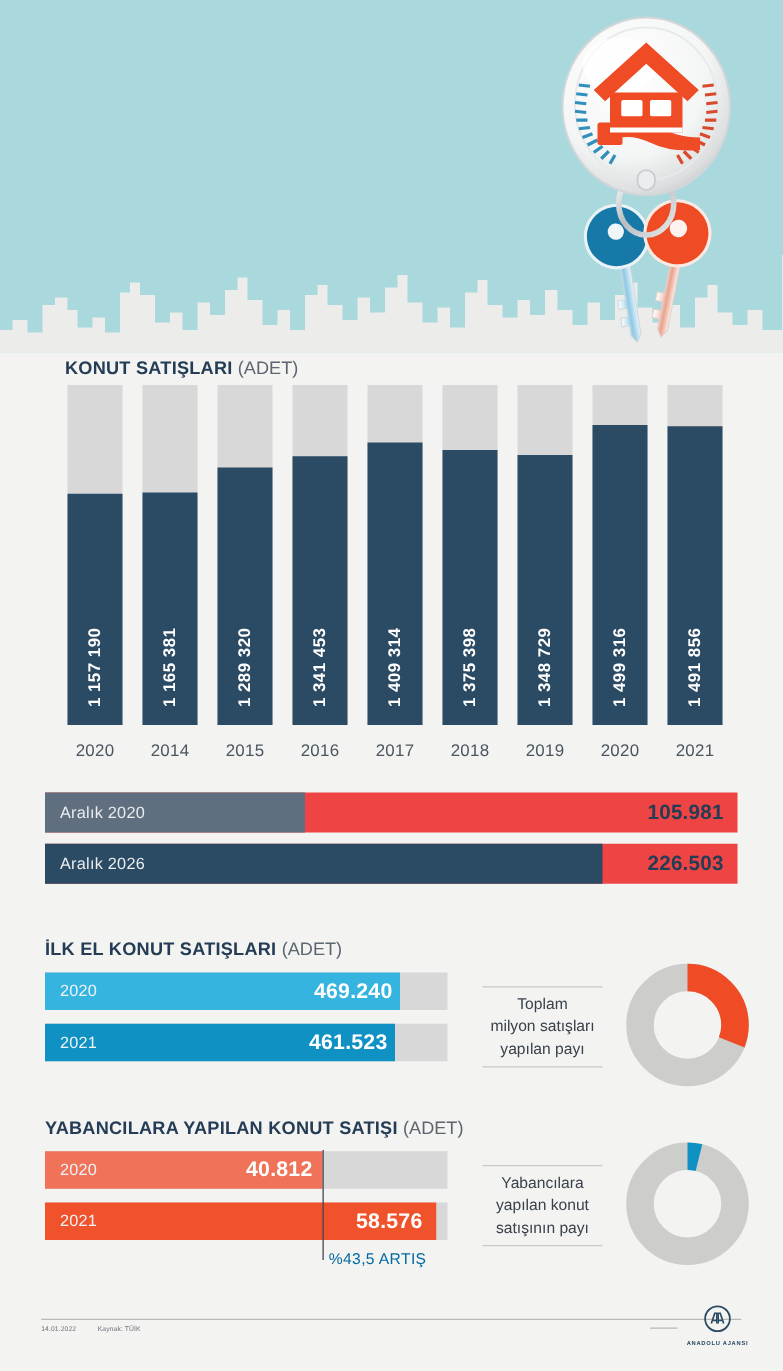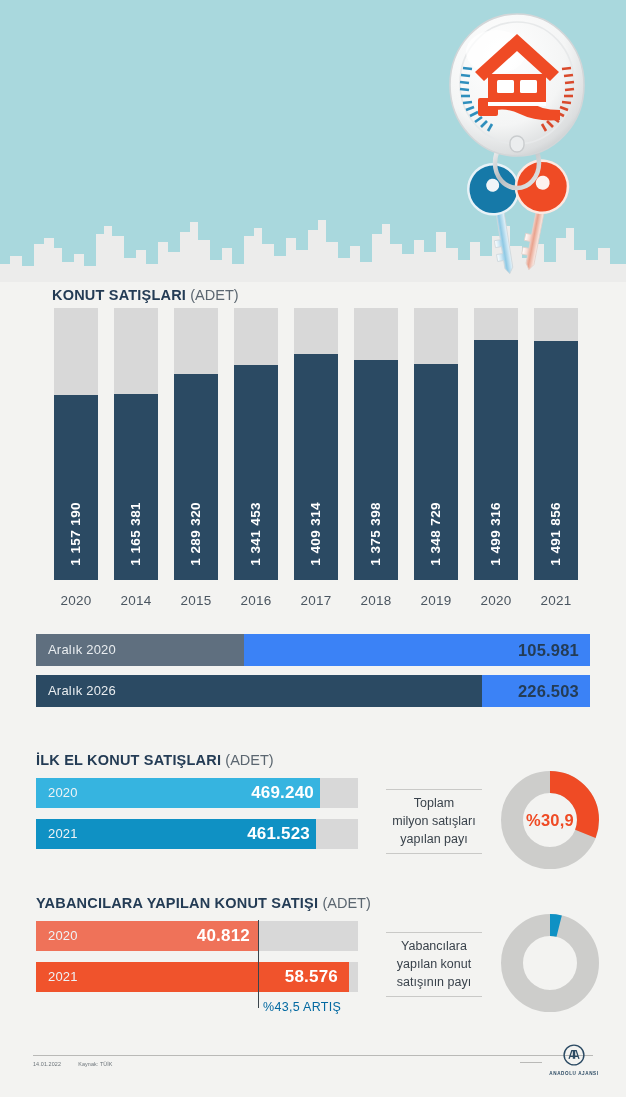--- a/index.html
+++ b/index.html
@@ -58,21 +58,21 @@
     white-space:nowrap; line-height:44px;
   }
   .xlab {
     position:absolute; bottom:-28px; left:-4px; width:52px; text-align:center;
     color:#4a5560; font-size:13.5px; letter-spacing:0.2px;
   }
 
   
   #decblock { position:absolute; left:36px; top:352px; width:554px; }
   .drow { position:relative; width:554px; height:32px; margin-bottom:9px;
-          background:#3b82f6; }
+          background:#ef4444; }
   .dfill { position:absolute; left:0; top:0; height:32px; }
   .dlab { position:absolute; left:12px; top:0; height:32px; line-height:32px;
           color:#e9edf0; font-size:13px; letter-spacing:0.2px; }
   .dval { position:absolute; right:11px; top:0; height:32px; line-height:32px;
           color:#243c55; font-size:16.5px; font-weight:bold; letter-spacing:0.2px; }
 
   
   .sbars { position:absolute; left:36px; width:322px; }
   .srow { position:relative; width:322px; height:30px; margin-bottom:11px;
           background:#d8d8d8; }
@@ -345,21 +345,20 @@
       <span class="hr"></span>
       <span>Toplam</span><br>
       <span>milyon satışları</span><br>
       <span>yapılan payı</span>
       <span class="hr"></span>
     </div>
     <svg class="donut" viewBox="0 0 100 100">
       <circle cx="50" cy="50" r="38" fill="none" stroke="#cdcdcb" stroke-width="22"></circle>
       <circle cx="50" cy="50" r="38" fill="none" stroke="#ef4b25" stroke-width="22" stroke-dasharray="73.8 238.9" transform="rotate(-90 50 50)"></circle>
     </svg>
-    <div class="dpct" style="color:#ef4b25;">%30,9</div>
   </div>
 
   <div class="sect-title" style="left:36px; top:613px;">
     <span>YABANCILARA YAPILAN KONUT SATIŞI</span>
     <span class="unit">(ADET)</span>
   </div>
 
   <div class="sbars" style="top:639px;">
     <div class="srow">
       <div class="sfill" style="width:222px;background:#ef7259;"></div>

